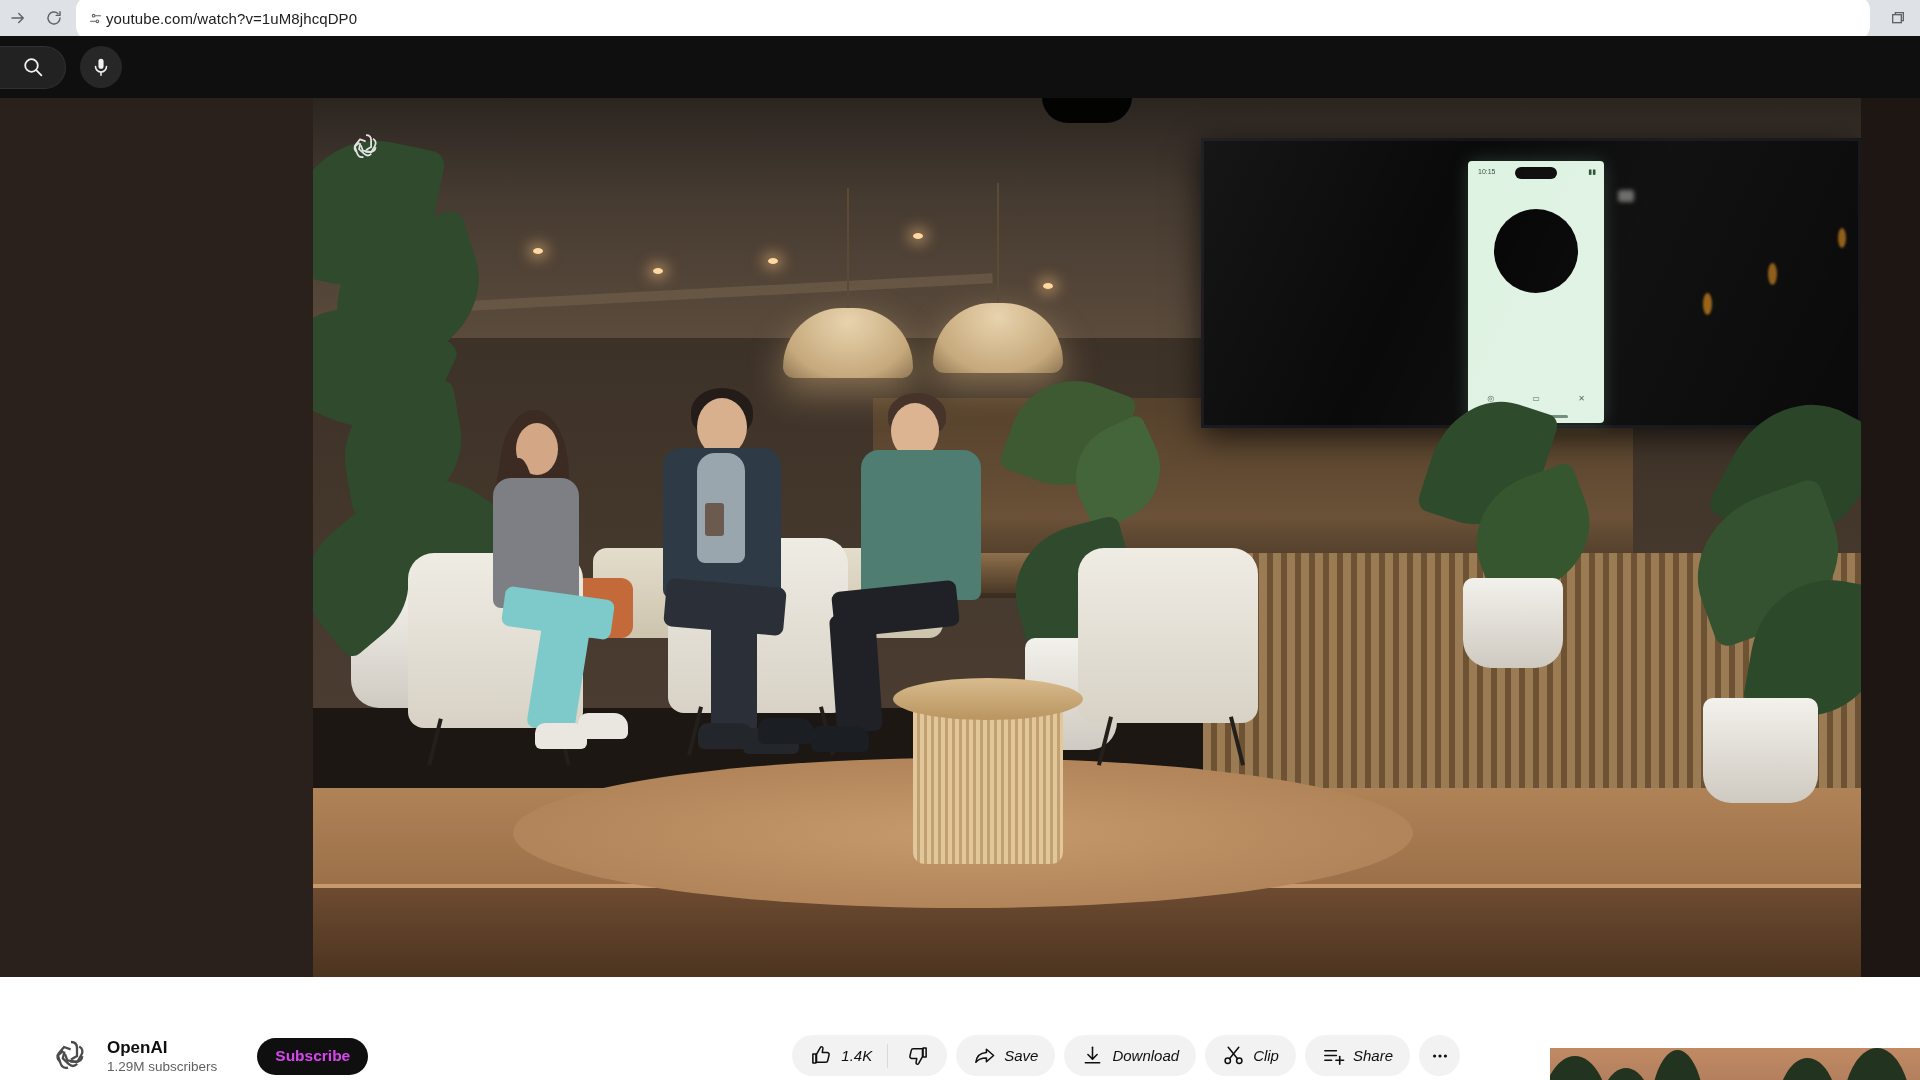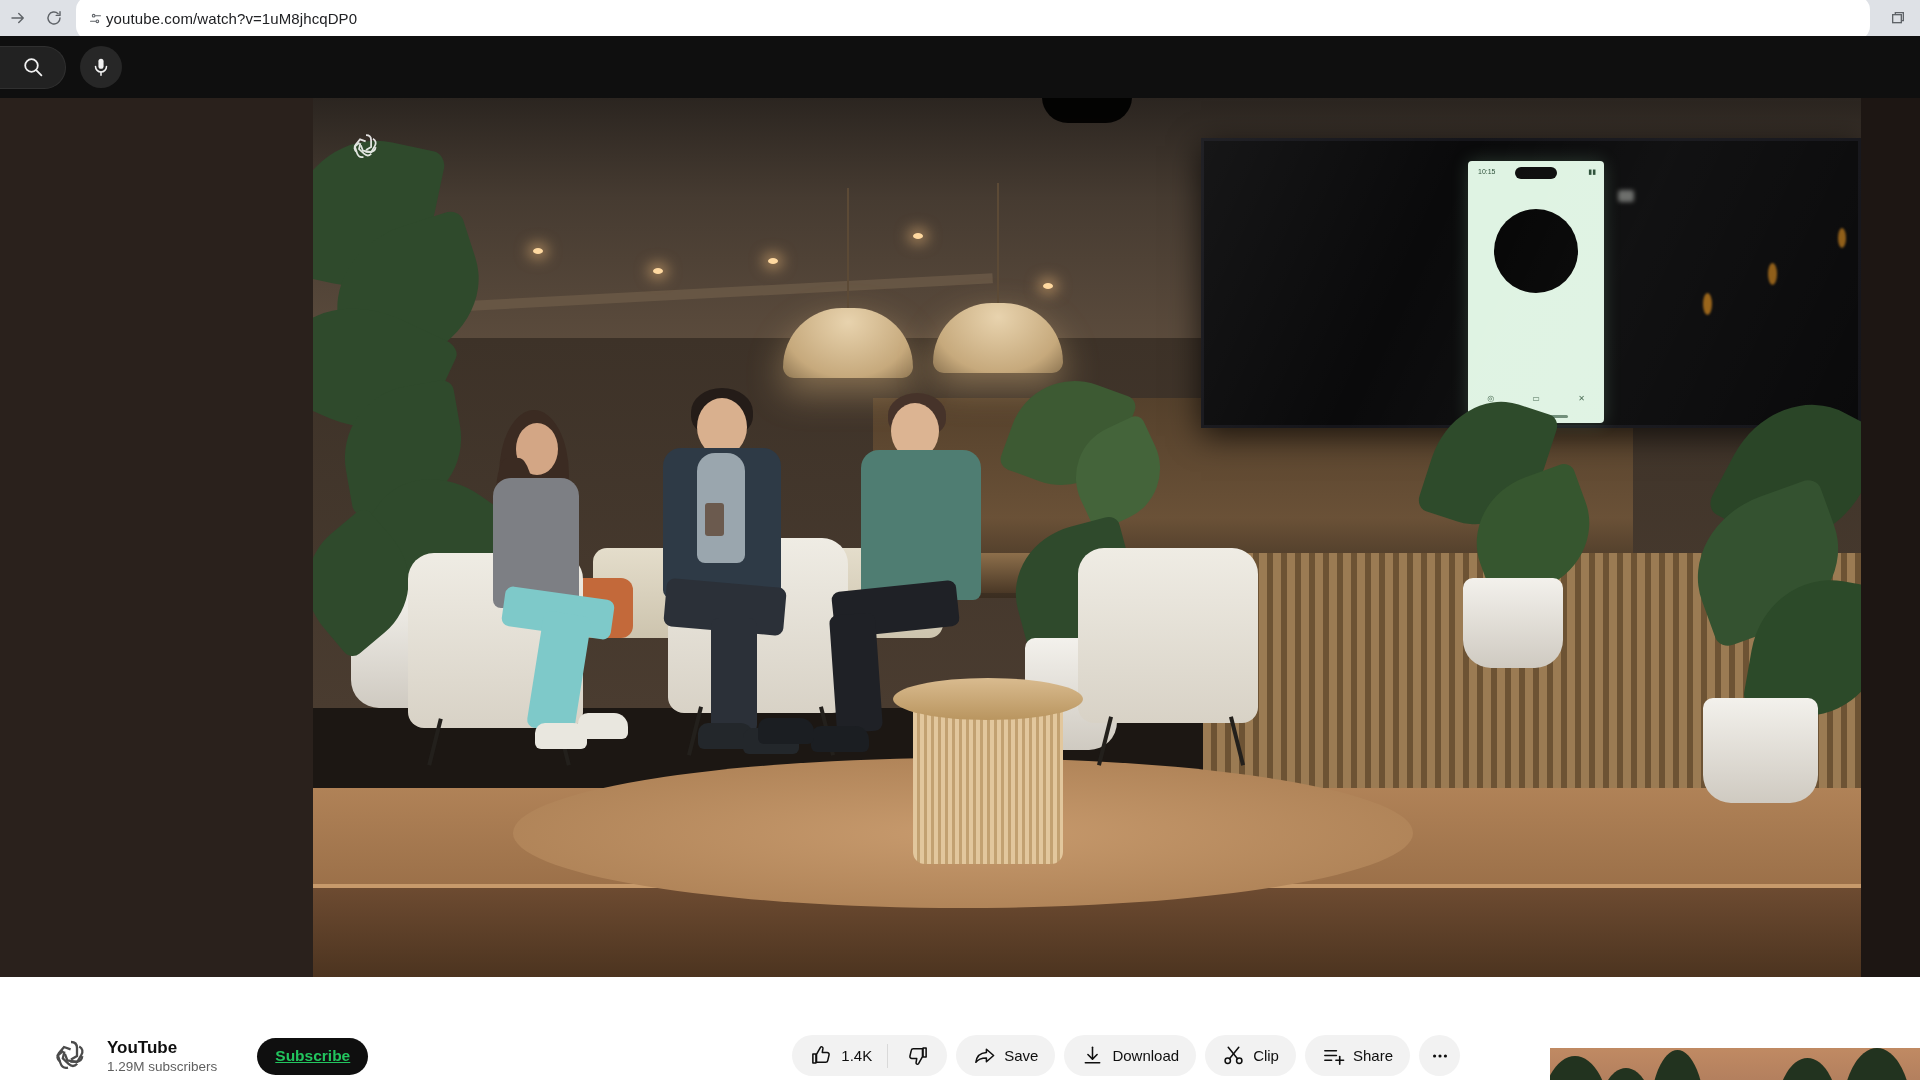--- a/index.html
+++ b/index.html
@@ -264,25 +264,25 @@
   }
   #channel-avatar{
     width:42px;height:42px;border-radius:50%;
     display:flex;align-items:center;justify-content:center;flex:0 0 auto;
   }
   #channel-meta{ margin-left:15px; display:flex; flex-direction:column; justify-content:center; }
   #channel-name{ font-size:17px;font-weight:bold;color:#0f0f0f;line-height:21px; }
   #channel-subs{ font-size:13.5px;color:#606060;line-height:18px; }
   #subscribe-button{
     margin-left:40px; height:37px; padding:0 18px; border-radius:19px;
-    background:#0f0f0f; color:#22c55e; font-size:15.5px; font-weight:bold;
-    display:flex;align-items:center;justify-content:center; white-space:nowrap;text-decoration:underline;
+    background:#0f0f0f; color:#d946ef; font-size:15.5px; font-weight:bold;
+    display:flex;align-items:center;justify-content:center; white-space:nowrap;
   }
   #actions{
-    position:absolute; right:460px; top:58px; display:flex; align-items:flex-start; gap:9px;
+    position:absolute; right:460px; top:58px; display:flex; align-items:flex-start; gap:9px;font-style:italic;
   }
   #like-group{
     height:41px; background:#f2f2f2; border-radius:21px; display:flex; align-items:center;
   }
   #like-button{
     display:flex;align-items:center;gap:8px;padding:0 15px 0 18px;height:41px;
   }
   #like-count{ font-size:15px;color:#0f0f0f;font-weight:500; }
   #like-divider{ width:1px;height:24px;background:#d9d9d9; }
   #dislike-button{ padding:0 18px;height:41px;display:flex;align-items:center; }
@@ -524,21 +524,21 @@
             <path d="M20 6c4 0 6 2.5 6 6v8l-6 3.6"></path>
             <path d="M28.2 10.4c3.5 2 4.1 5.2 2.1 8.6l-4 6.9-7-.3"></path>
             <path d="M31.3 20.2c-.5 4-3.2 5.8-7 5.4l-7.9-1.2-2.5-6.5"></path>
             <path d="M26.2 27.8c-2.8 2.9-6 2.6-8.6.1l-5.8-5.5 1.6-6.8"></path>
             <path d="M17 31.6c-3.9 1-6.4-1-7.6-4.6l-2.5-7.6 5.4-4.5"></path>
             <path d="M9.1 25.6C5.9 23.2 5.7 20 8 17l5-6 6.6 2.4"></path>
           </g>
         </svg>
       </div>
       <div id="channel-meta">
-        <div id="channel-name">YouTube</div>
+        <div id="channel-name">OpenAI</div>
         <div id="channel-subs">1.29M subscribers</div>
       </div>
       <div id="subscribe-button">Subscribe</div>
     </div>
 
     <div id="actions">
 
       <div id="like-group">
         <div id="like-button">
           <svg class="ic" width="23" height="23" viewBox="0 0 24 24">

